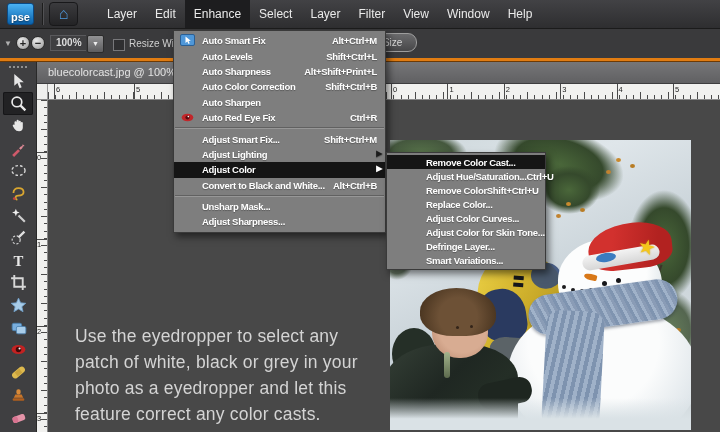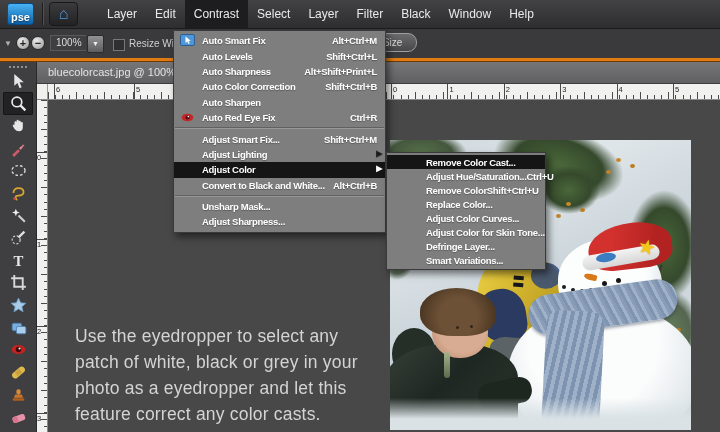--- a/index.html
+++ b/index.html
@@ -24,21 +24,21 @@
 
   
   .optionsbar{position:absolute;left:0;top:28px;width:720px;height:30px;background:#3a3a3c;z-index:5;}
   .accent-line{position:absolute;left:0;top:58px;width:720px;height:3px;z-index:6;border-bottom:1px solid #6d3a05;}
   .ob-caret{position:absolute;left:4px;top:11px;color:#b0b0b0;font-size:8px;}
   .ob-zoom-btn{position:absolute;top:8px;width:14px;height:14px;border-radius:50%;
         background:radial-gradient(circle at 35% 30%,#eaeaea,#9a9a9a);border:1px solid #2c2c2c;
         color:#222;font-size:11px;font-weight:bold;line-height:12px;text-align:center;box-sizing:border-box;}
   .zin{left:16px;} .zout{left:31px;}
   .zoom-val{position:absolute;left:50px;top:7px;width:30px;height:13px;background:#3f3f41;
-        border:1px solid #59595c;border-right:none;color:#ddd;font-size:10px;padding:1px 0 0 5px;}
+        border:1px solid #59595c;border-right:none;color:#ddd;font-size:10px;padding:1px 0 0 5px;font-weight:bold;}
   .zoom-dd{position:absolute;left:87px;top:7px;width:15px;height:16px;border-radius:2px;
         background:linear-gradient(#929294,#5d5d5f);border:1px solid #2c2c2c;color:#ededed;
         font-size:7px;text-align:center;line-height:16px;}
   .resize-cb{position:absolute;left:113px;top:11px;width:10px;height:10px;background:#2f2f31;
         border:1px solid #77777a;}
   .resize-label{position:absolute;left:129px;top:10px;font-size:10px;color:#cfcfcf;white-space:nowrap;}
   .print-size-btn{position:absolute;left:345px;top:5px;width:72px;height:19px;border-radius:9px;
         border:1px solid #9d9d9d;background:linear-gradient(#6b6b6d,#474749);color:#dadada;
         font-size:10px;display:flex;align-items:center;justify-content:center;box-sizing:border-box;}
 
@@ -171,25 +171,25 @@
 
   <div class="menubar">
     <div class="logo">pse</div>
     <div class="mb-sep"></div>
     <div class="home-btn">
       <span>⌂</span>
     </div>
     <div class="mb-items">
         <div class="mb-item">Layer</div>
         <div class="mb-item">Edit</div>
-        <div class="mb-item active">Contrast</div>
+        <div class="mb-item active">Enhance</div>
         <div class="mb-item">Select</div>
         <div class="mb-item">Layer</div>
         <div class="mb-item">Filter</div>
-        <div class="mb-item">Black</div>
+        <div class="mb-item">View</div>
         <div class="mb-item">Window</div>
         <div class="mb-item">Help</div>
       </div>
   </div>
 
   <div class="optionsbar">
     <div class="ob-caret">▼</div>
     <div class="ob-zoom-btn zin">+</div>
     <div class="ob-zoom-btn zout">−</div>
     <div class="zoom-val">100%</div>

